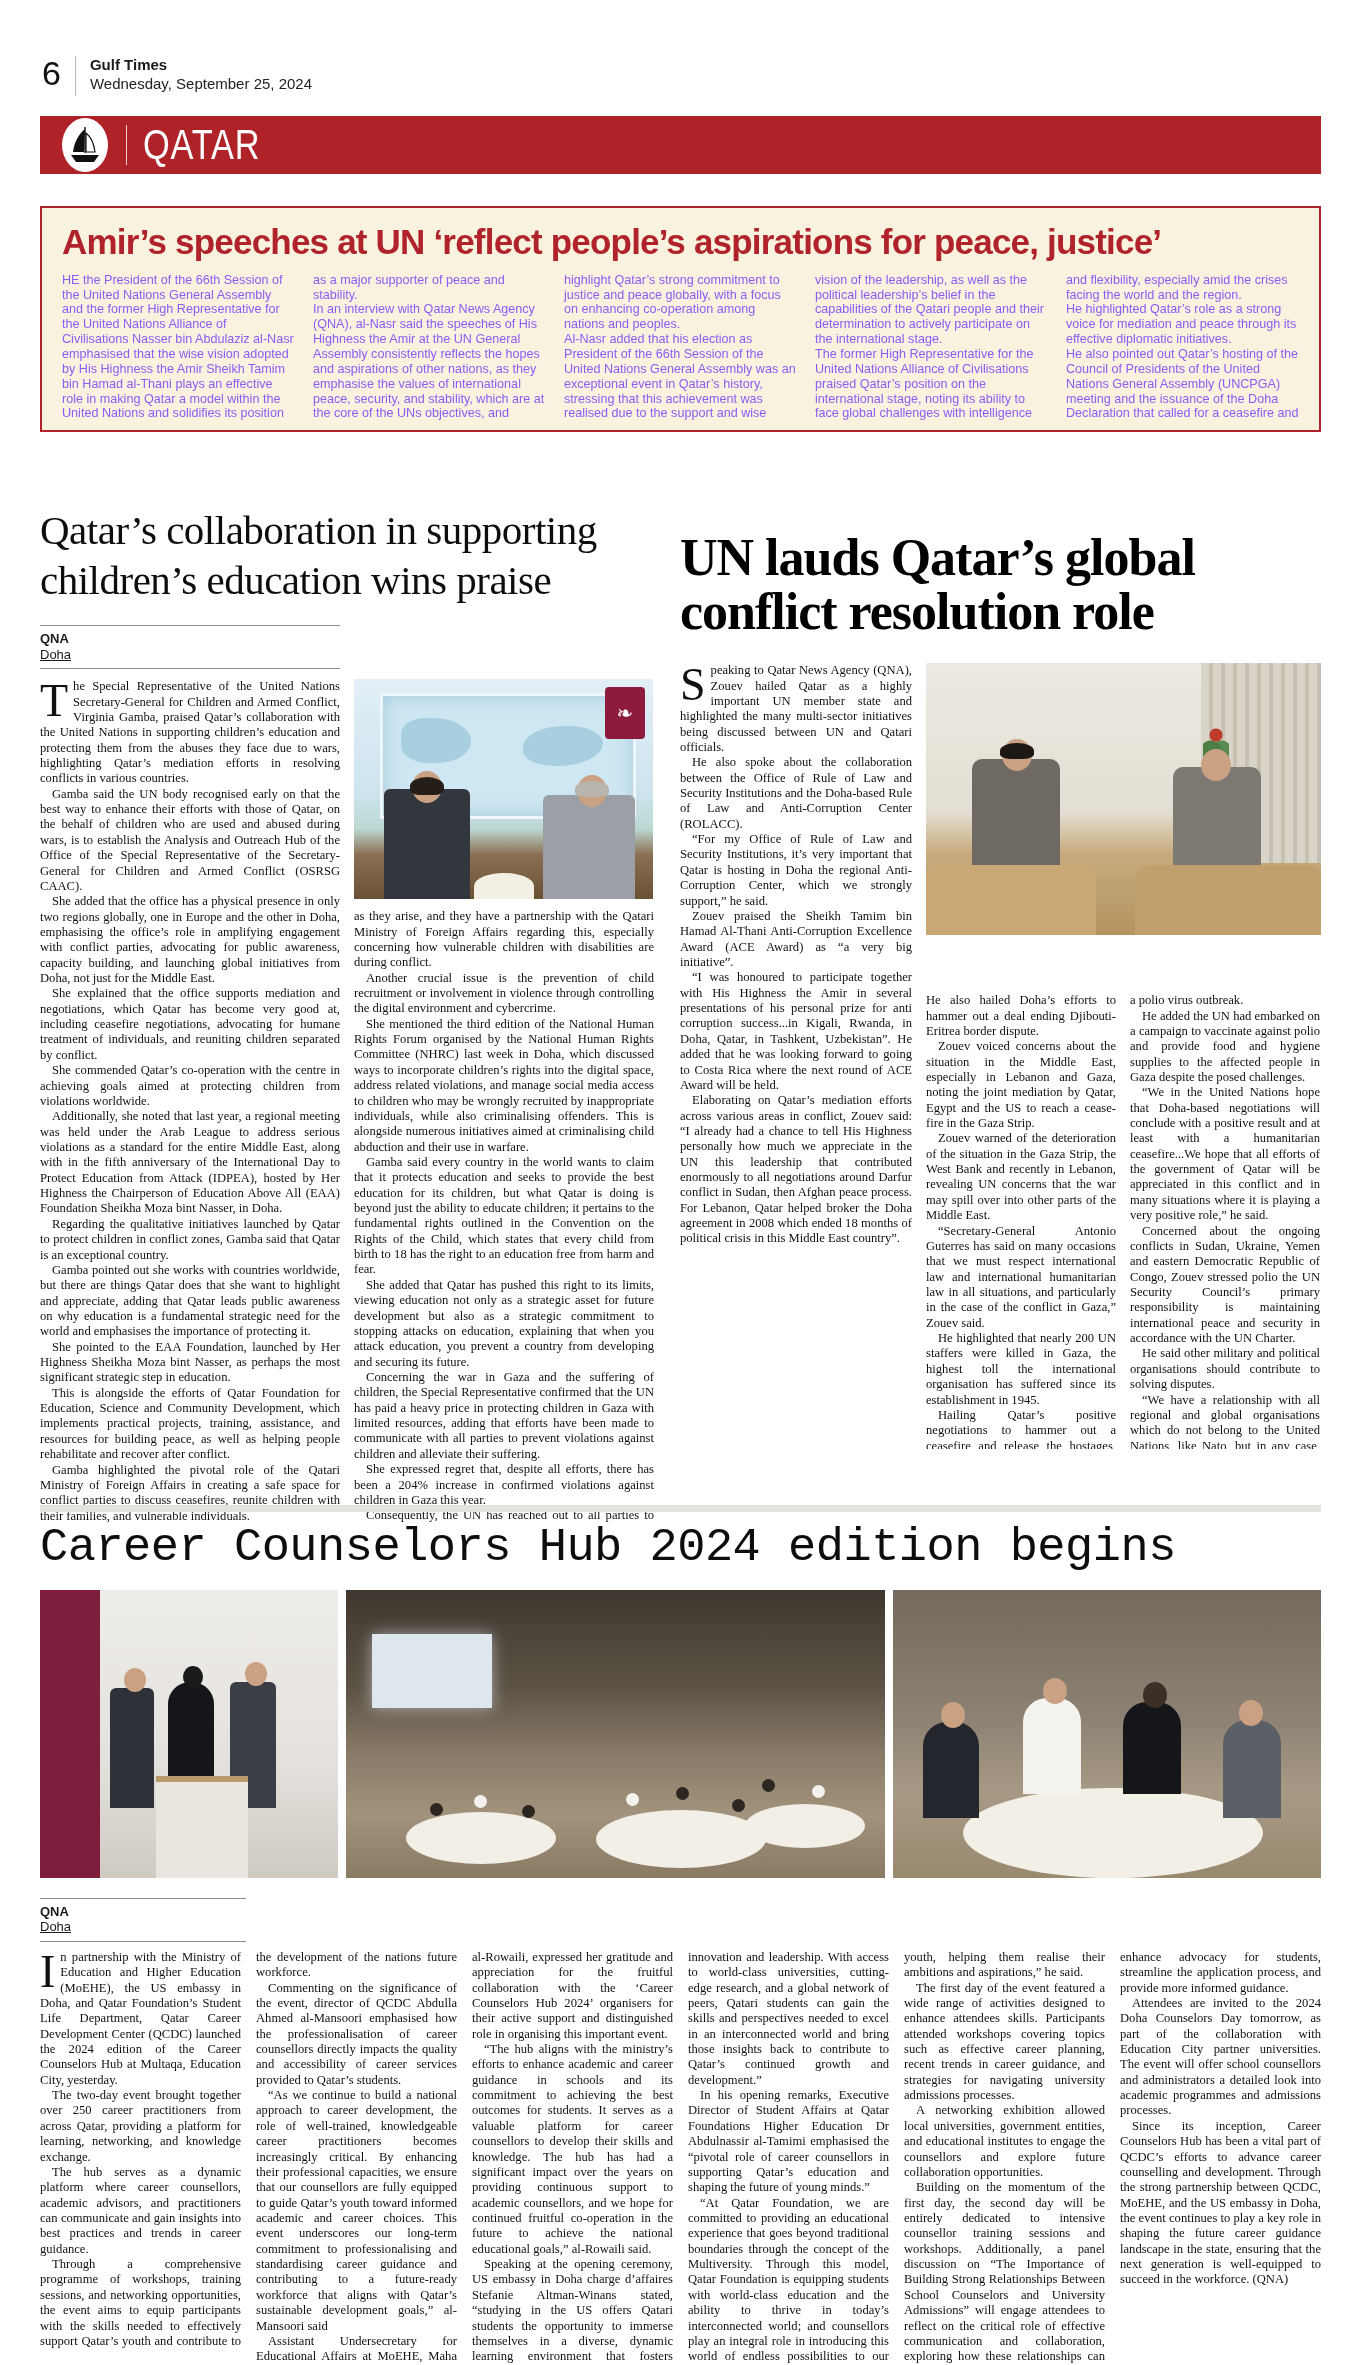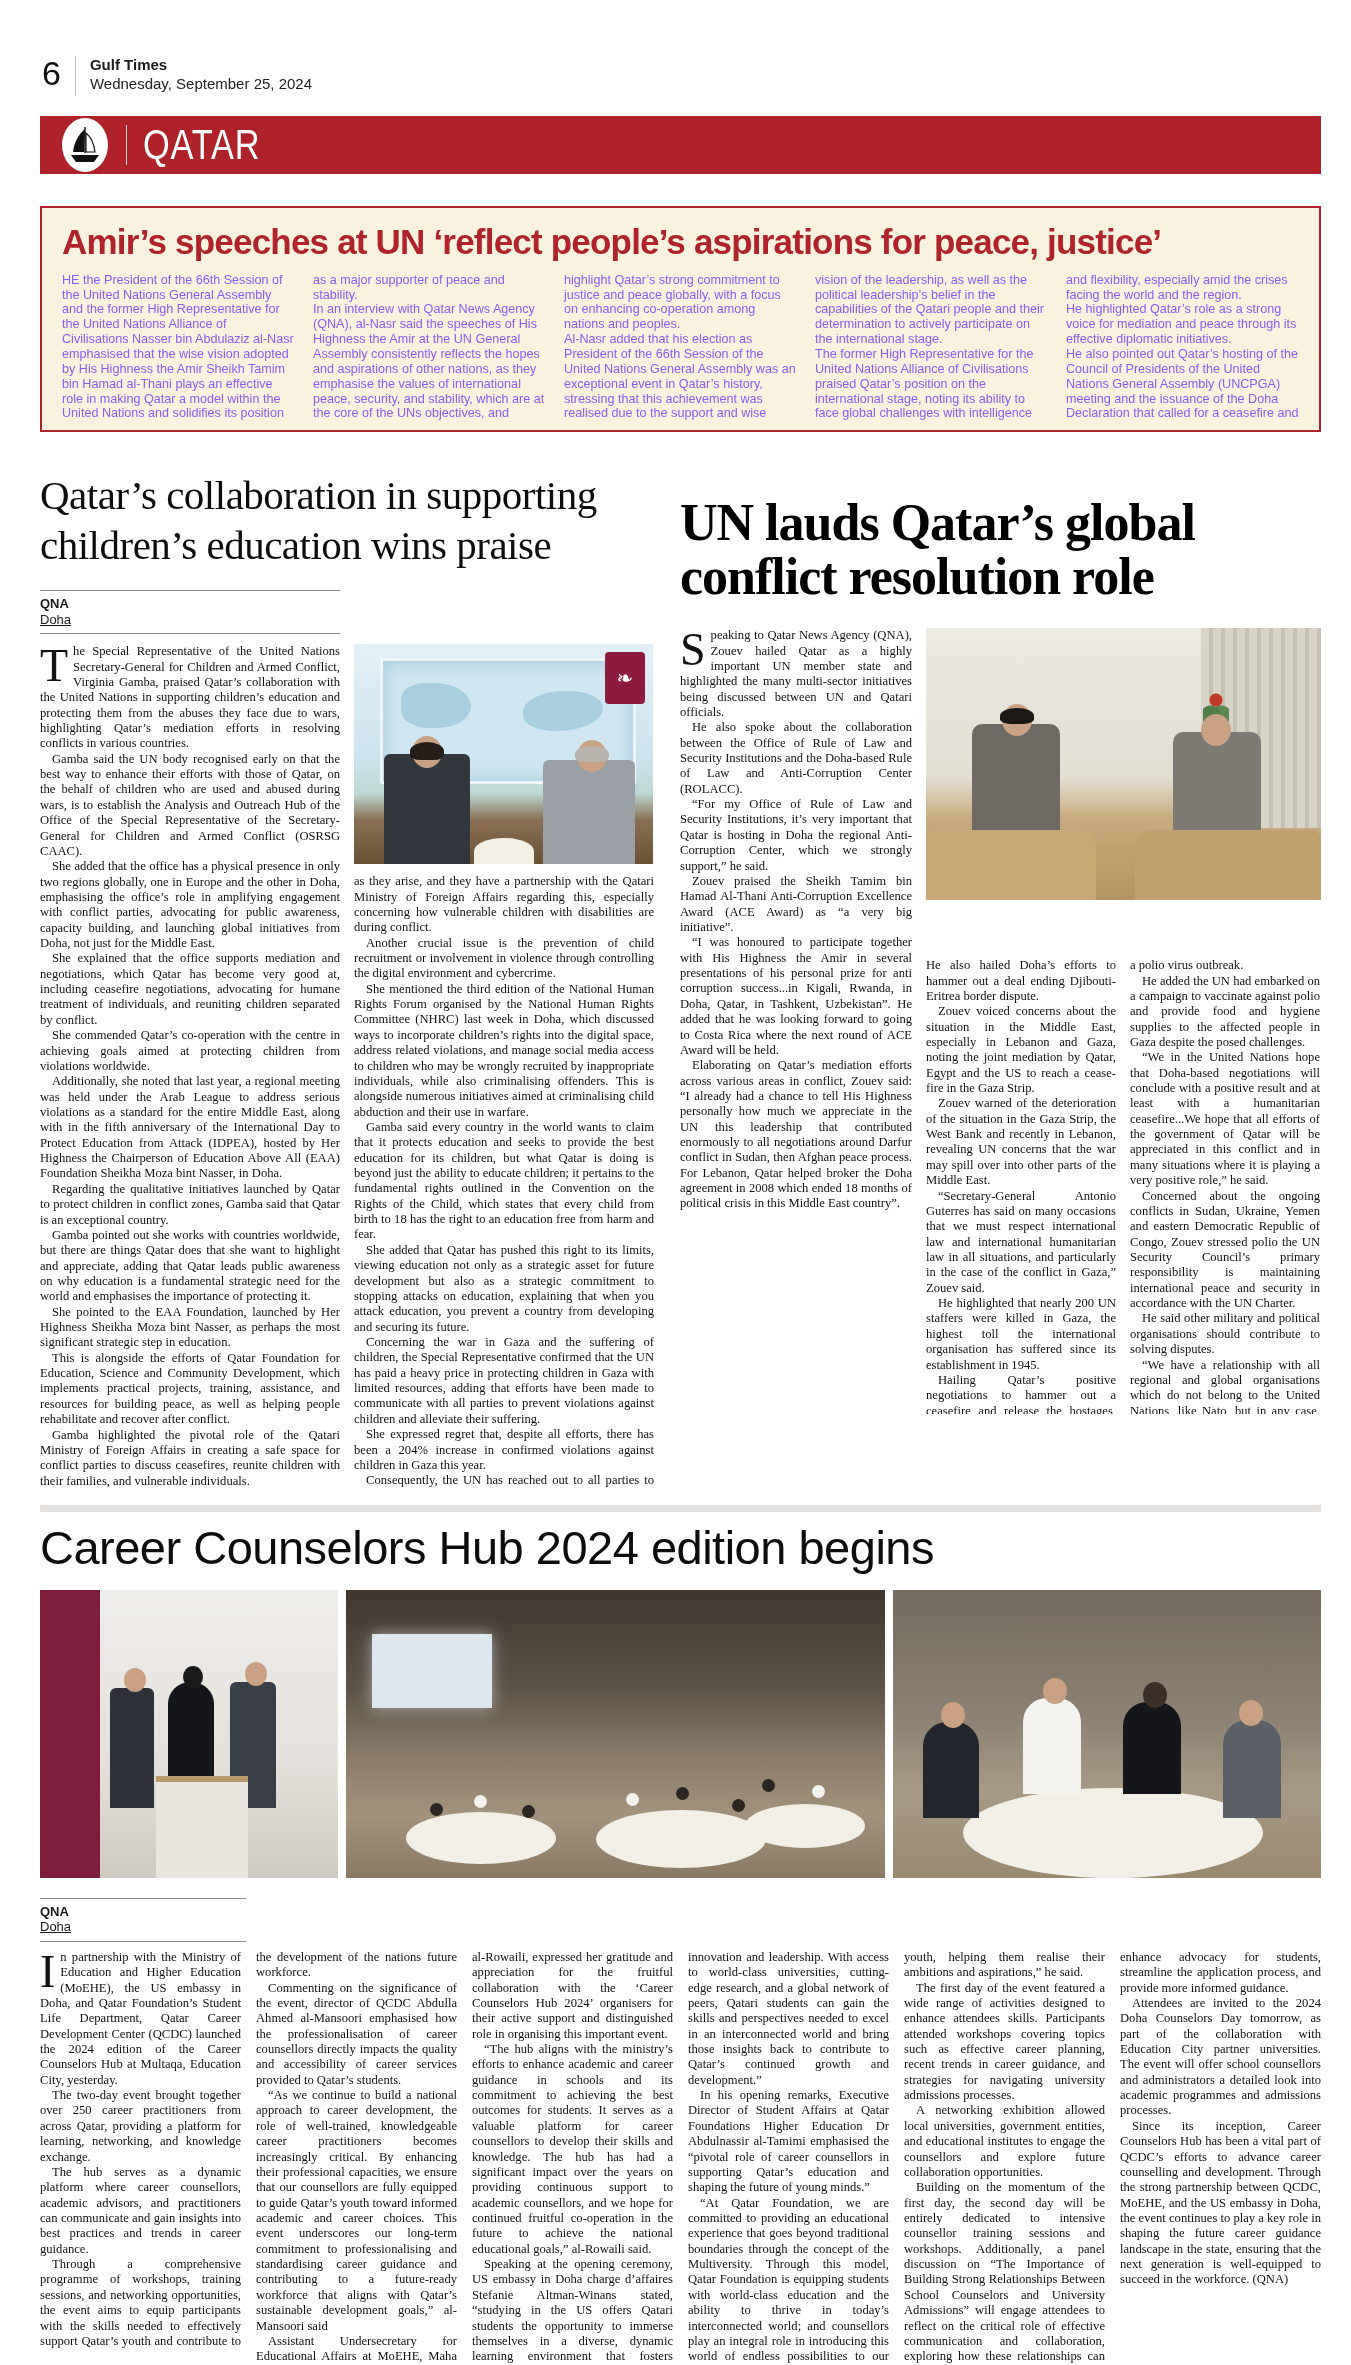--- a/index.html
+++ b/index.html
@@ -30,40 +30,40 @@
   
   .serifbody p{margin:0;font-family:"Liberation Serif",serif;font-size:12.6px;
       line-height:1.22;text-align:justify;text-indent:12px;color:#111;}
   .serifbody p:first-child{text-indent:0;}
   .drop > p:first-child::first-letter{float:left;font-size:46px;line-height:.8;
       padding:4px 5px 0 0;font-family:"Liberation Serif",serif;}
   .byline{border-top:1px solid #8c8c8c;border-bottom:1px solid #8c8c8c;padding:5px 0 6px;margin-top:20px;}
   .byline .agency{font-weight:bold;font-size:13px;line-height:1.2;}
   .byline .city{font-size:13px;line-height:1.2;text-decoration:underline;}
   
-  .articles-row{position:absolute;left:40px;top:408px;width:1281px;height:1076px;display:flex;}
+  .articles-row{position:absolute;left:40px;top:443px;width:1281px;height:1076px;display:flex;}
   .article-left{width:614px;padding-top:62px;box-sizing:border-box;}
   .article-left h2{font-family:"Liberation Serif",serif;font-weight:normal;font-size:41px;
       line-height:1.22;letter-spacing:-.5px;margin:0 0 16px;color:#0d0d0d;}
   .article-left .byline{width:300px;margin-bottom:10px;}
   .edu-cols{display:flex;gap:14px;height:846px;overflow:hidden;}
   .edu-col{width:300px;}
   .photo-frame{position:relative;overflow:hidden;}
   .article-right{width:667px;padding:88px 0 0 26px;box-sizing:border-box;}
   .article-right h2{font-family:"Liberation Serif",serif;font-weight:bold;font-size:52px;
       line-height:1.04;letter-spacing:-1px;margin:0 0 24px;color:#000;width:520px;}
   .un-body{display:flex;gap:14px;height:786px;overflow:hidden;}
   .un-col1{width:232px;}
   .un-right{width:395px;}
   .un-cols23{display:flex;gap:14px;margin-top:14px;}
   .un-col{width:190px;margin-top:44px;}
   
   .career{position:absolute;left:40px;top:1505px;width:1281px;}
   .career-topbar{height:7px;background:#e4e2de;margin-bottom:10px;}
-  .career h2{font-family:Liberation Sans, sans-serif;font-weight:normal;font-size:47px;
+  .career h2{font-family:Liberation Mono, monospace;font-weight:normal;font-size:47px;
       letter-spacing:-.5px;line-height:1.1;margin:0 0 16px;color:#0d0d0d;}
   .career-photos{display:flex;gap:8px;height:288px;margin-bottom:12px;}
   .career .byline{width:206px;margin-bottom:8px;}
   .career-body{column-count:6;column-gap:15px;height:438px;overflow:hidden;}
   .photo-interview{width:299px;height:220px;
       background:linear-gradient(180deg,#e3eff6 0%,#cde4ef 52%,#bcd8d2 68%,#8a6f52 80%,#6b5134 100%);}
   .map{position:absolute;left:26px;top:14px;width:250px;height:120px;background:#cfe7f2;
       border:3px solid #eef6fa;border-radius:2px;
       box-shadow:inset 0 0 18px rgba(120,170,200,.5);}
   .map:before{content:"";position:absolute;left:18px;top:22px;width:70px;height:45px;

